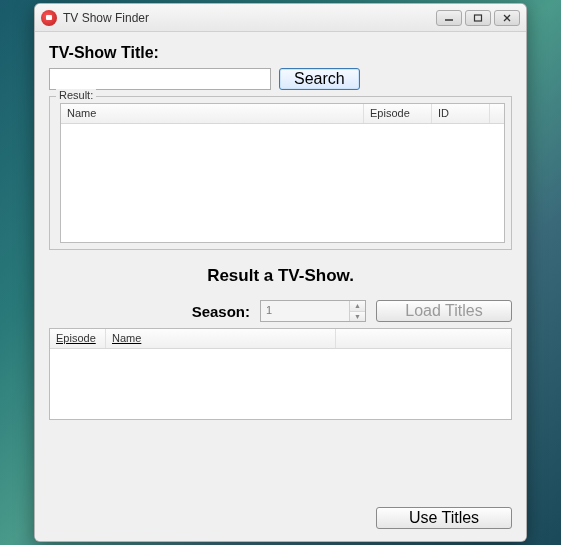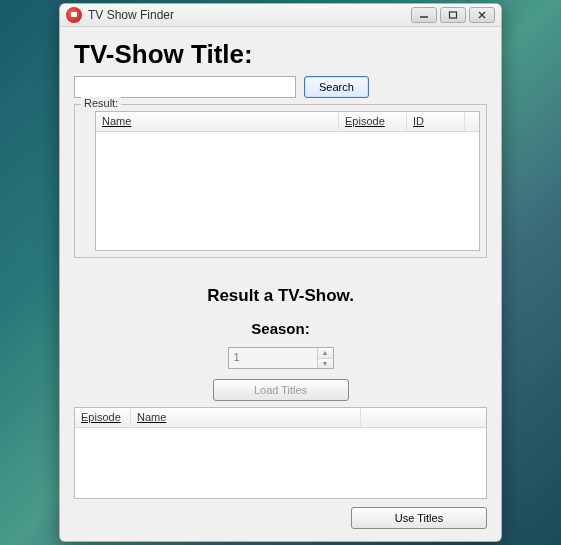--- a/index.html
+++ b/index.html
@@ -7,21 +7,21 @@
     width: 561px; height: 545px;
     background: linear-gradient(135deg, #1a5a6a 0%, #2a7a7a 30%, #4a9a8a 50%, #3a6a7a 70%, #1a4a5a 100%);
     font-family: Tahoma, Arial, sans-serif;
     font-size: 11px;
     display: flex;
     align-items: center;
     justify-content: center;
     overflow: hidden;
   }
   .window {
-    width: 443px; height: 539px;
+    width: 493px; height: 539px;
     background: #fff;
     border: 1px solid rgba(0,0,0,0.3);
     border-radius: 6px;
     box-shadow: 0 4px 20px rgba(0,0,0,0.4);
     display: flex;
     flex-direction: column;
     overflow: hidden;
   }
   .titlebar {
     height: 28px;
@@ -65,21 +65,21 @@
   .winbtn svg { display: block; }
   .client {
     flex: 1;
     background: #f0f0f0;
     padding: 12px 14px 12px 14px;
     display: flex;
     flex-direction: column;
   }
   .heading {
     font-family: Arial, sans-serif;
-    font-size: 26px;
+    font-size: 16px;
     font-weight: bold;
     color: #000;
     margin-bottom: 6px;
   }
   .searchrow {
     display: flex;
     gap: 8px;
     align-items: center;
     margin-bottom: 6px;
   }
@@ -88,39 +88,38 @@
     border: 1px solid #adadad;
     background: #fff;
     padding: 0 4px;
     font-size: 11px;
   }
   .btn {
     height: 22px;
     background: linear-gradient(#fefefe,#e6e6e6);
     border: 1px solid #8a8a8a;
     border-radius: 3px;
-    font-size: 11px;
+    font-size: 16px;
     color: #000;
     padding: 0 14px;
     cursor: default;
   }
   .btn-primary {
     border: 1px solid #3b7bb5;
     background: linear-gradient(#f6faff, #dbeafd);
     box-shadow: inset 0 0 0 1px #cbe2fb;
   }
   .btn-disabled {
     color: #9a9a9a;
   }
   .groupbox {
     border: 1px solid #c0c0c0;
-    padding: 6px 6px 6px 20px;
-    margin-bottom: 20px;
+    padding: 6px 6px 6px 10px;
+    margin-bottom: 8px;
     position: relative;
-    text-decoration: underline;
   }
   .groupbox .legend {
     position: absolute;
     top: -8px; left: 6px;
     background: #f0f0f0;
     padding: 0 3px;
     font-size: 11px;
     color: #333;
   }
   .listview {
@@ -154,21 +153,20 @@
     font-weight: bold;
     color: #000;
     margin: 8px 0 14px 0;
   }
   .seasonrow {
     display: flex;
     align-items: center;
     gap: 10px;
     justify-content: flex-end;
     margin-bottom: 6px;
-    flex-direction: column;
   }
   .seasonrow .lbl {
     font-family: Arial, sans-serif;
     font-size: 15px;
     font-weight: bold;
     color: #000;
   }
   .spinner {
     width: 106px; height: 22px;
     border: 1px solid #adadad;

